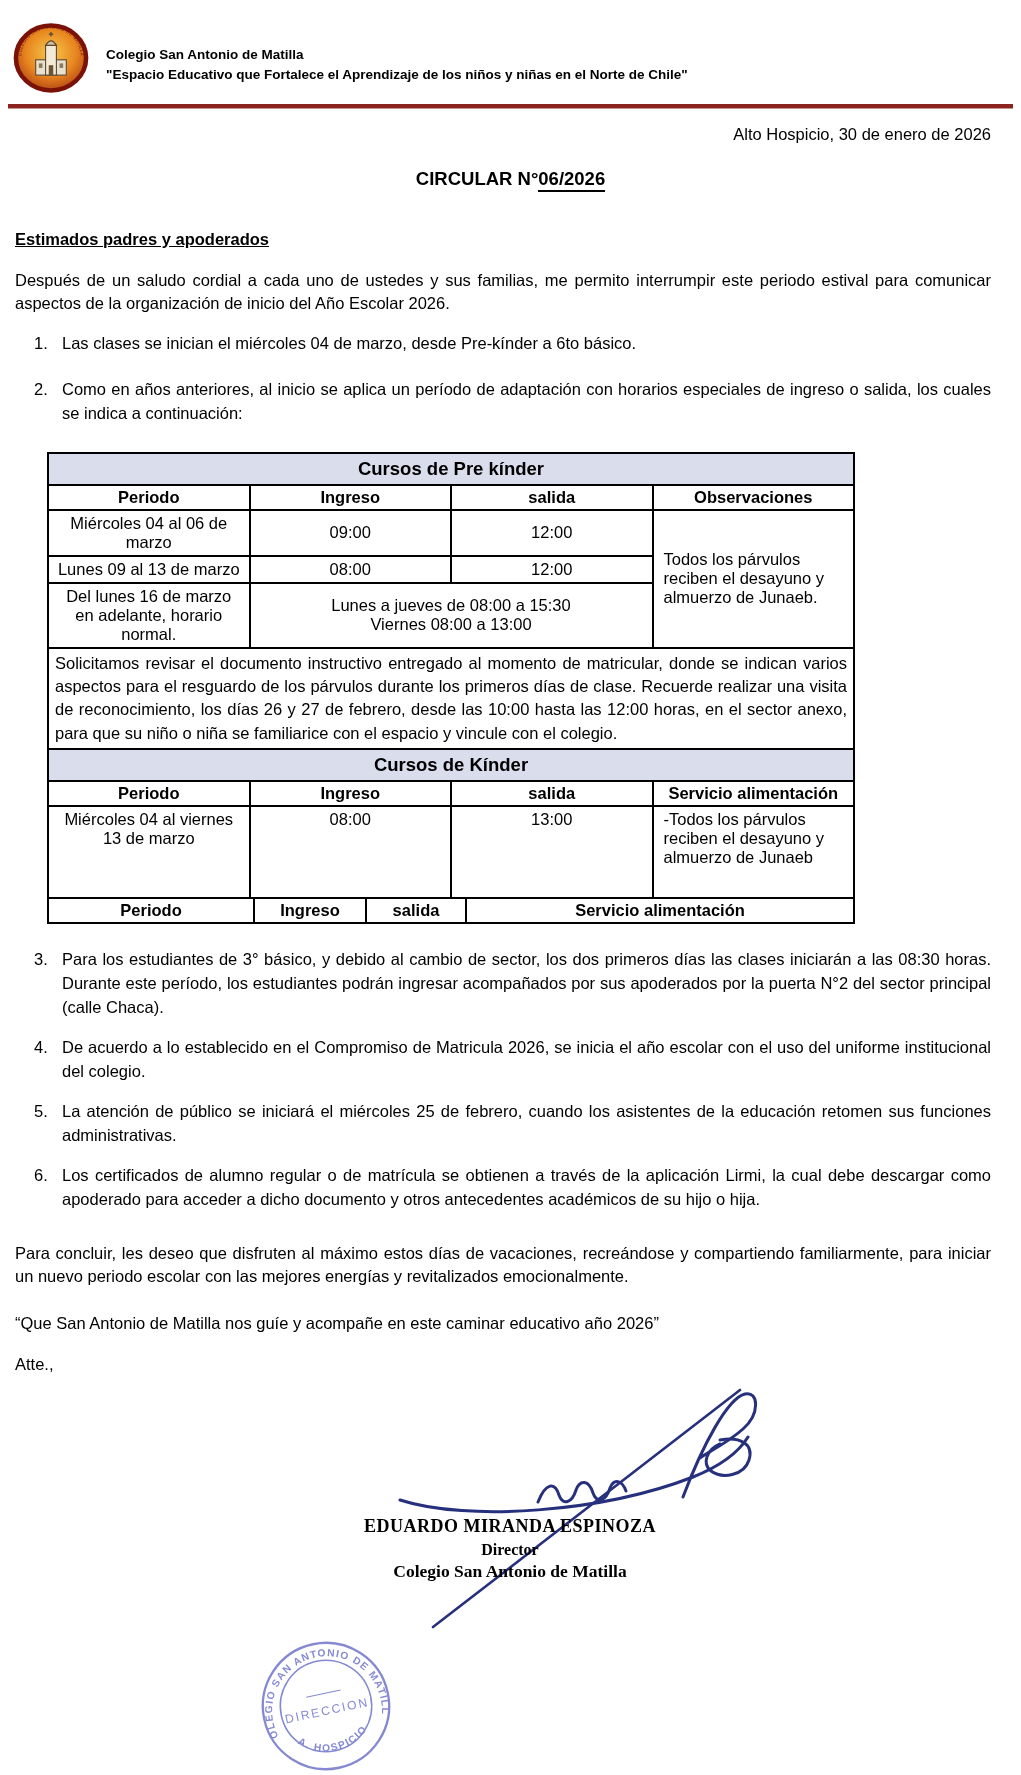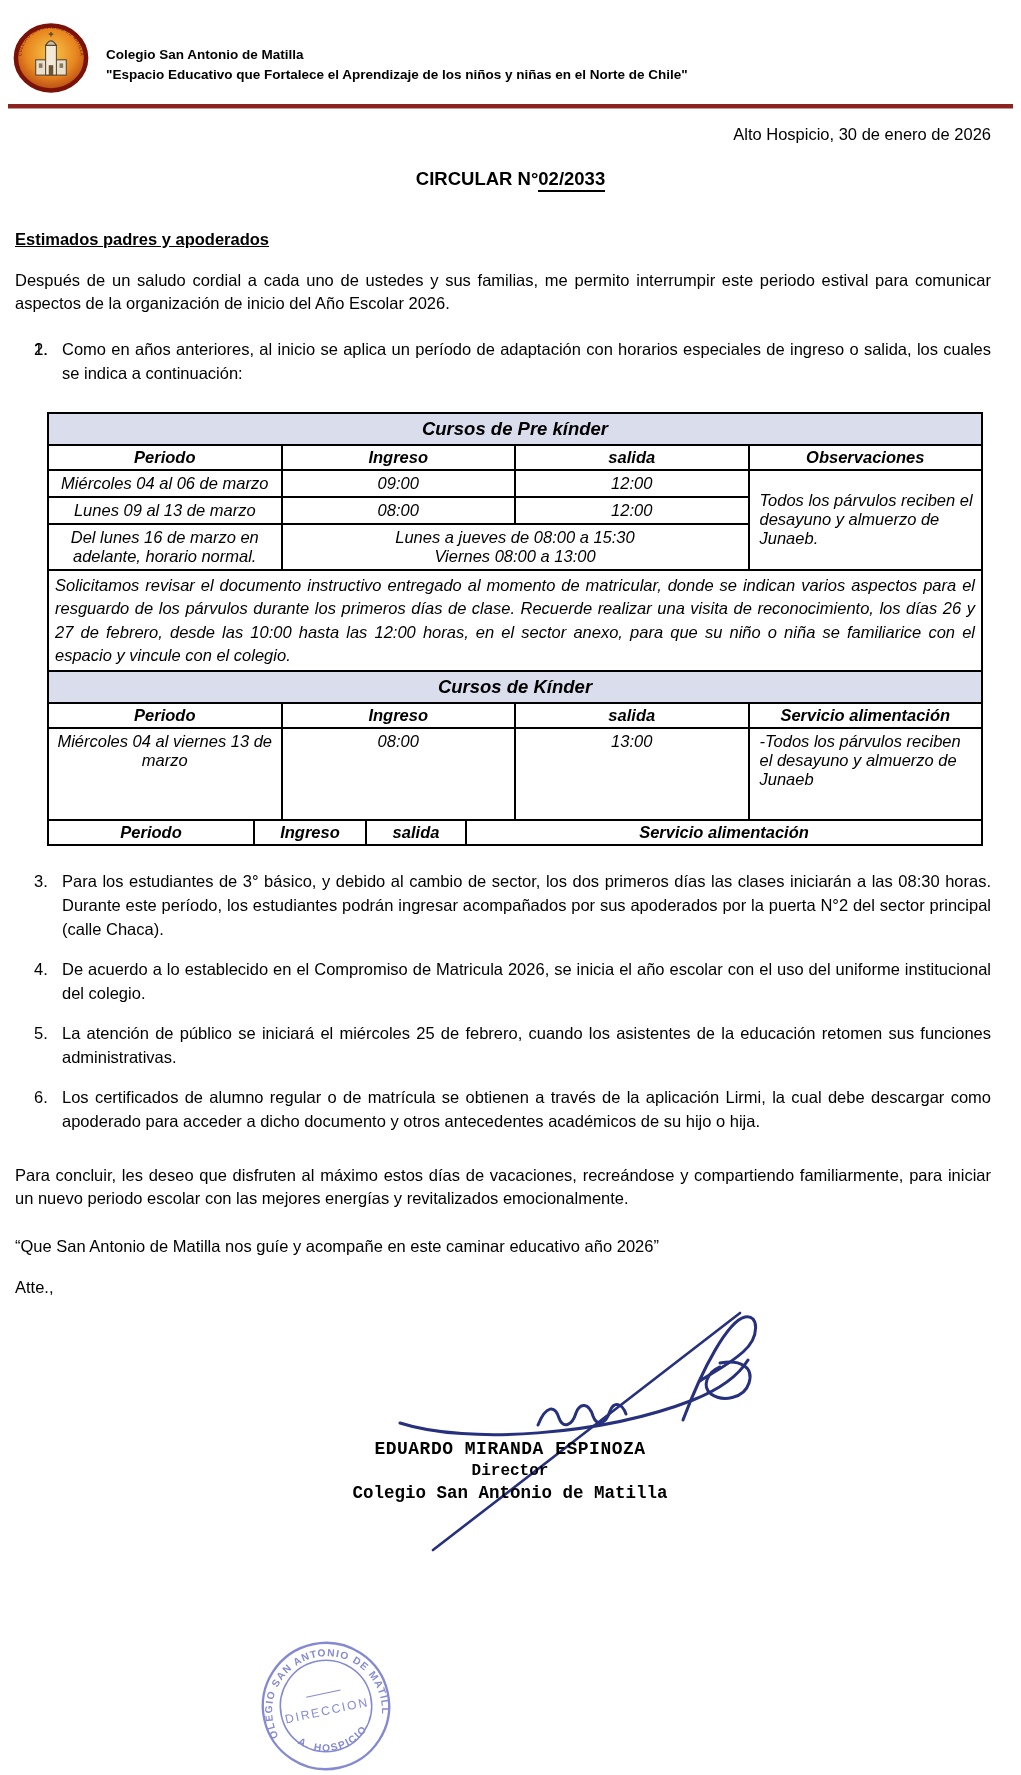--- a/index.html
+++ b/index.html
@@ -28,25 +28,24 @@
 
   .para { margin: 20px 30px 0 15px; font-size: 16.5px; line-height: 1.42; text-align: justify; }
 
   .olist { margin-top: 8px; }
   .oitem { position: relative; margin: 16px 30px 0 62px; font-size: 16.5px; line-height: 1.45; text-align: justify; }
   .oitem .num { position: absolute; left: -28px; top: 0; }
 
   
   table.sched {
     border-collapse: collapse;
-    width: 936px;
+    width: 808px;
     margin-left: 47px;
     font-size: 16.5px;
     table-layout: fixed;
-    font-style: italic;
   }
   table.sched.first { margin-top: 26px; }
   table.sched td, table.sched th { border: 2px solid #000; padding: 3px 6px; vertical-align: middle; }
   table.sched .band {
     background: #d9ddec;
     text-align: center;
     font-weight: bold;
     font-size: 18.5px;
     padding: 4px 0;
   }
@@ -68,21 +67,21 @@
 
   
   .sig-wrap { position: relative; margin-top: 8px; height: 150px; }
   .sig-svg { position: absolute; left: 388px; top: 0; overflow: visible; }
   .sig-block {
     position: relative;
     width: 420px;
     margin-left: 300px;
     margin-top: -18px;
     text-align: center;
-    font-family: Liberation Mono, monospace;
+    font-family: Liberation Serif, serif;
     font-weight: bold;
     line-height: 1.35;
   }
   .sig-name { font-size: 18px; letter-spacing: 0.5px; }
   .sig-role { font-size: 16px; }
   .sig-org  { font-size: 17.5px; }
 
   
   .stamp {
     position: absolute;
@@ -126,30 +125,31 @@
     </svg>
     <div class="hdr-text">
       <div>Colegio San Antonio de Matilla</div>
       <div>"Espacio Educativo que Fortalece el Aprendizaje  de los niños y niñas en el Norte de Chile"</div>
     </div>
   </div>
   <div class="hdr-rule"></div>
 
   <div class="date-line">Alto Hospicio, 30 de enero de 2026</div>
   <div class="circ-title">
-    <span>CIRCULAR N°</span><span class="num">02/2033</span>
+    <span>CIRCULAR N°</span><span class="num">06/2026</span>
   </div>
 
   <div class="salutation">Estimados padres y apoderados</div>
 
   <div class="para">Después de un saludo cordial a cada uno de ustedes y sus familias, me permito interrumpir este periodo estival para comunicar aspectos de la organización de inicio del Año Escolar 2026.</div>
 
   <div class="olist">
     <div class="oitem">
       <span class="num">1.</span>
+      <span>Las clases se inician el miércoles 04 de marzo, desde Pre-kínder a 6to básico.</span>
     </div>
     <div class="oitem" style="margin-top:22px;">
       <span class="num">2.</span>
       <span>Como en años anteriores, al inicio se aplica un período de adaptación con horarios especiales de ingreso o salida, los cuales se indica a continuación:</span>
     </div>
   </div>
 
   <table class="sched first">
     <tbody>
         <tr>

